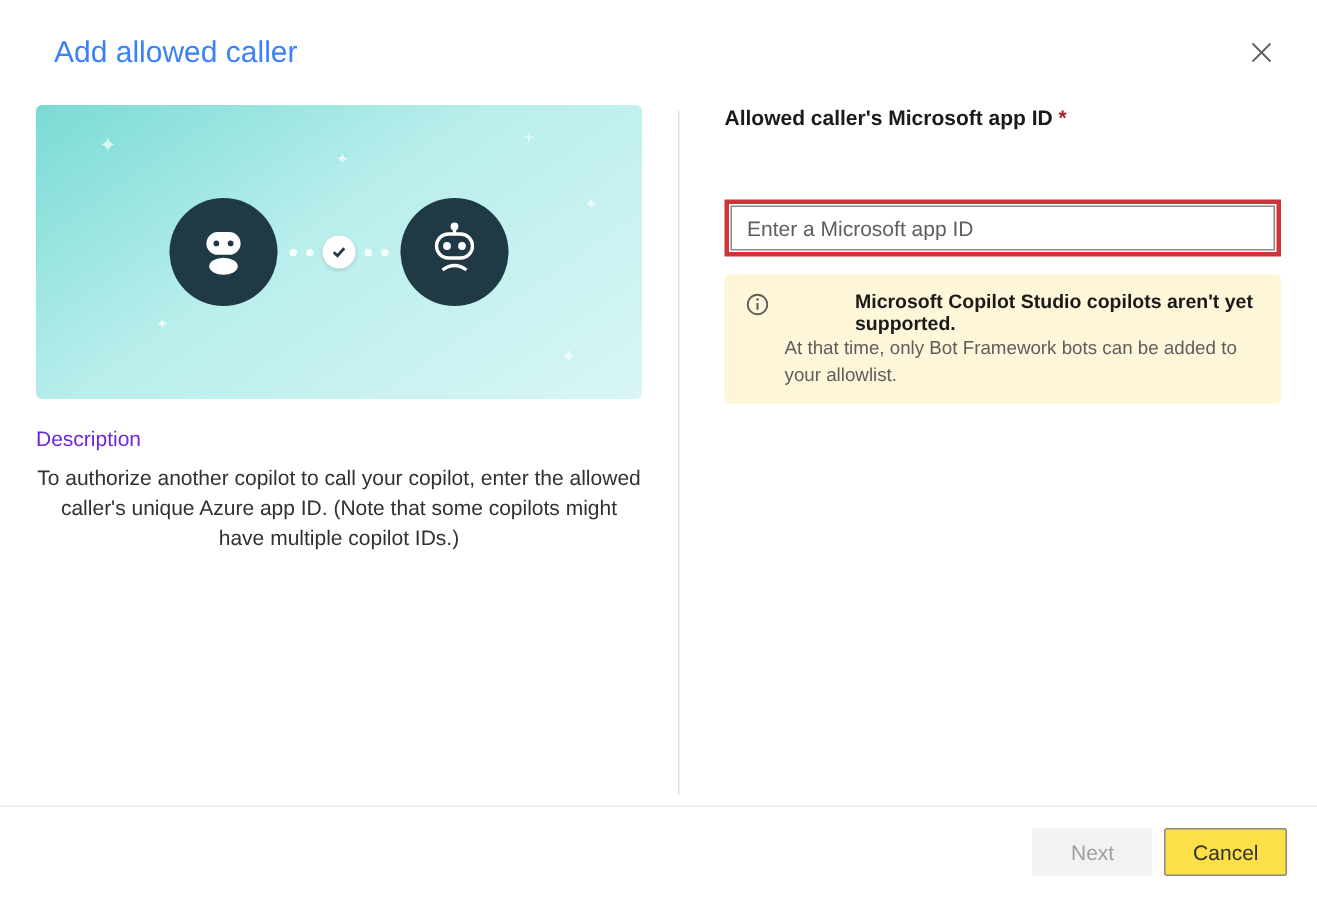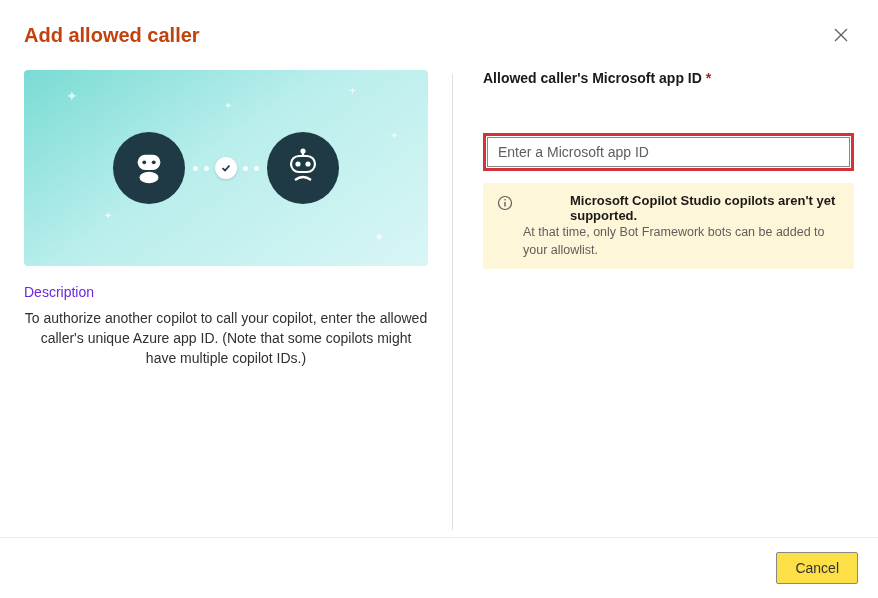--- a/index.html
+++ b/index.html
@@ -13,22 +13,23 @@
       position: relative;
     }
     .header {
       display: flex;
       justify-content: space-between;
       align-items: center;
       padding: 22px 24px 12px 24px;
     }
     .header h1 {
       font-size: 20px;
-      font-weight: 700;
-      color: #c2410c;
+      font-weight: 400;
+      color: #3b82f6;
+      margin-left: 12px;
     }
     .close-btn {
       background: none;
       border: none;
       cursor: pointer;
       padding: 6px;
       color: #605e5c;
       display: flex;
       align-items: center;
       justify-content: center;
@@ -288,14 +289,15 @@
       <div class="info-text">
         <strong>Microsoft Copilot Studio copilots aren't yet supported.</strong>
         <span>At that time, only Bot Framework bots can be added to your allowlist.</span>
       </div>
     </div>
   </div>
 
 </div>
 
 <footer class="footer">
+  <button class="btn btn-next" disabled="">Next</button>
   <button class="btn btn-cancel">Cancel</button>
 </footer>
 
 </body></html>

